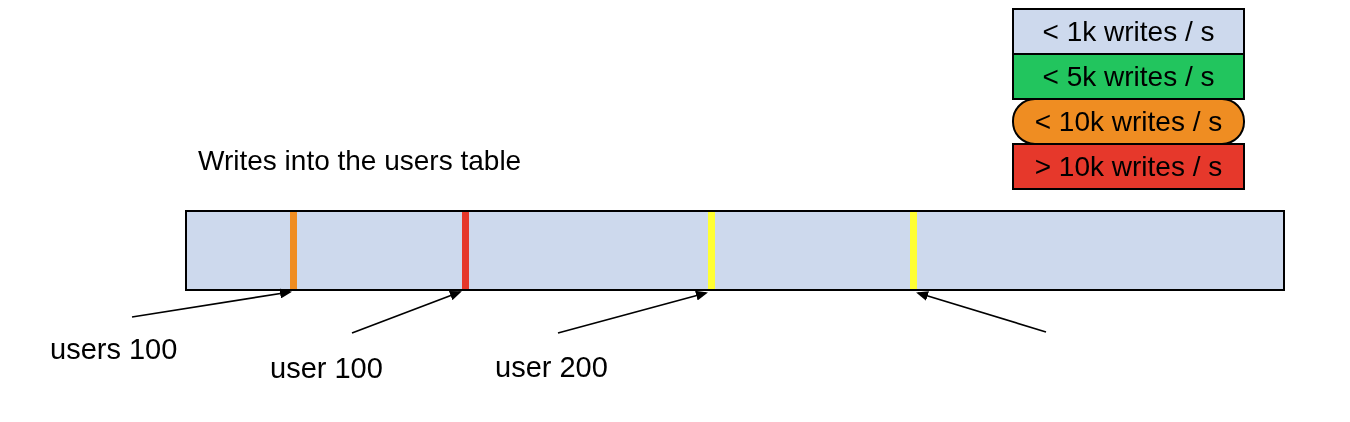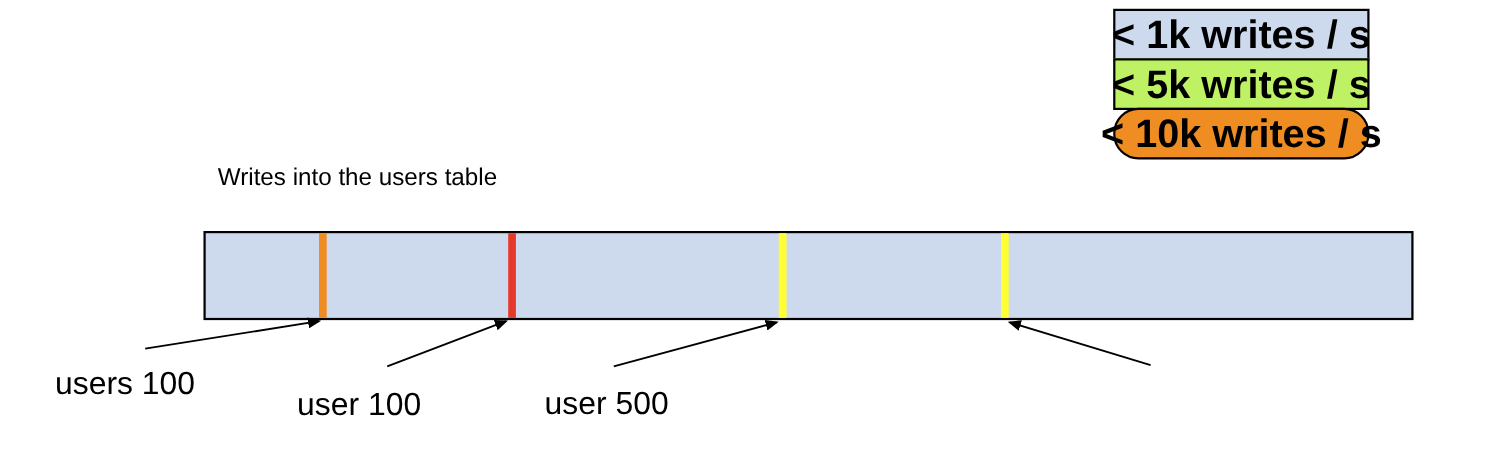--- a/index.html
+++ b/index.html
@@ -9,41 +9,40 @@
     height: 422px;
     background: #ffffff;
     font-family: "Liberation Sans", sans-serif;
     overflow: hidden;
     color: #000000;
   }
   .title {
     position: absolute;
     left: 198px;
     top: 144px;
-    font-size: 22px;
+    font-size: 28px;
     line-height: 34px;
     white-space: nowrap;
   }
   .legend {
     position: absolute;
     left: 1012px;
     top: 8px;
     width: 233px;
   }
   .legend-row {
     box-sizing: border-box;
     height: 47px;
     border: 2px solid #000000;
     margin-top: -2px;
     display: flex;
     align-items: center;
     justify-content: center;
-    font-size: 36px;
+    font-size: 28px;
     white-space: nowrap;
-    font-weight: bold;
   }
   .legend-row:first-child { margin-top: 0; }
   .bar {
     position: absolute;
     left: 185px;
     top: 210px;
     width: 1100px;
     height: 81px;
     box-sizing: border-box;
     border: 2px solid #000000;
@@ -75,25 +74,28 @@
 <body>
 
 <div class="canvas">
 
   <div class="title">Writes into the users table</div>
 
   <div class="legend">
     <div class="legend-row" style="background-color: rgb(205, 217, 237);">
       <span>&lt; 1k writes / s</span>
     </div>
-    <div class="legend-row" style="background-color: #bef264;">
+    <div class="legend-row" style="background-color: #22c55e;">
       <span>&lt; 5k writes / s</span>
     </div>
     <div class="legend-row" style="background-color: rgb(239, 141, 34); border-radius: 23px;">
       <span>&lt; 10k writes / s</span>
+    </div>
+    <div class="legend-row" style="background-color: rgb(230, 56, 43);">
+      <span>&gt; 10k writes / s</span>
     </div>
   </div>
 
   <div class="bar" style="background-color: rgb(205, 217, 237); border-color: rgb(0, 0, 0);">
     <div class="stripe" style="left: 9.4%; background-color: rgb(239, 141, 34);"></div>
     <div class="stripe" style="left: 25.1%; background-color: rgb(230, 56, 43);"></div>
     <div class="stripe" style="left: 47.5%; background-color: rgb(255, 255, 51);"></div>
     <div class="stripe" style="left: 66%; background-color: rgb(255, 255, 51);"></div>
   </div>
 
@@ -104,15 +106,15 @@
       </marker>
     </defs>
     <line x1="132" y1="317" x2="290" y2="292" stroke="#000000" stroke-width="1.7" marker-end="url(#ah)"></line>
     <line x1="352" y1="333" x2="460" y2="292" stroke="#000000" stroke-width="1.7" marker-end="url(#ah)"></line>
     <line x1="558" y1="333" x2="706" y2="293" stroke="#000000" stroke-width="1.7" marker-end="url(#ah)"></line>
     <line x1="1046" y1="332" x2="918" y2="293" stroke="#000000" stroke-width="1.7" marker-end="url(#ah)"></line>
   </svg>
 
   <div class="user-label u0">users 100</div>
   <div class="user-label u1">user 100</div>
-  <div class="user-label u2">user 500</div>
+  <div class="user-label u2">user 200</div>
 
 </div>
 
 </body></html>

